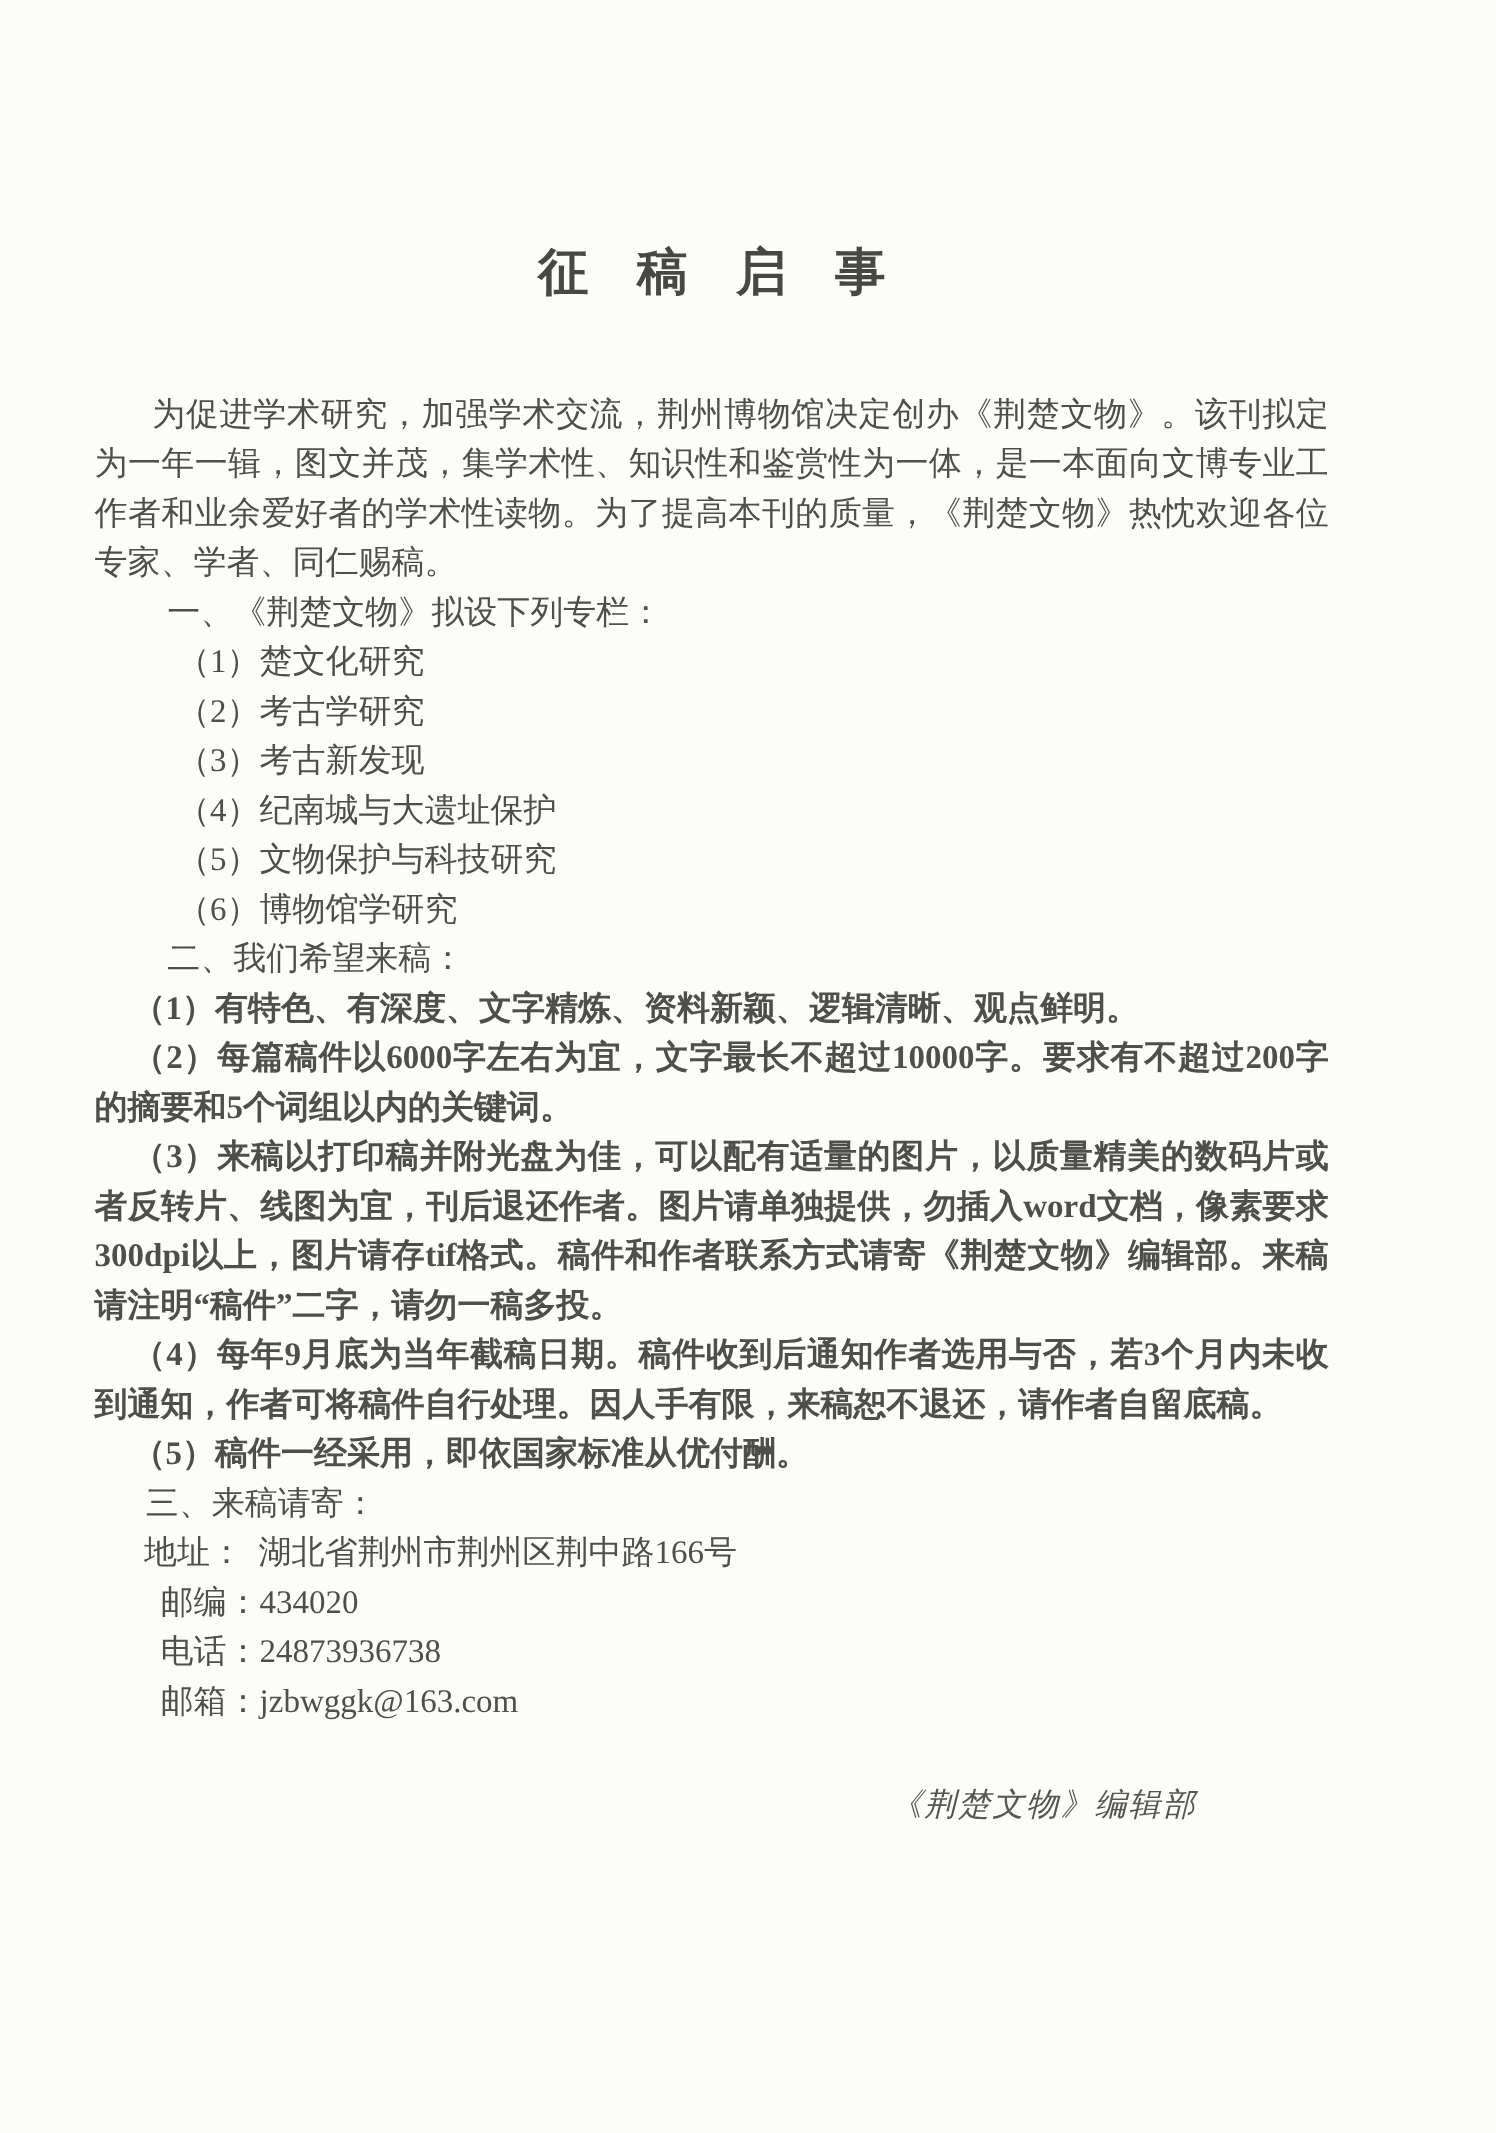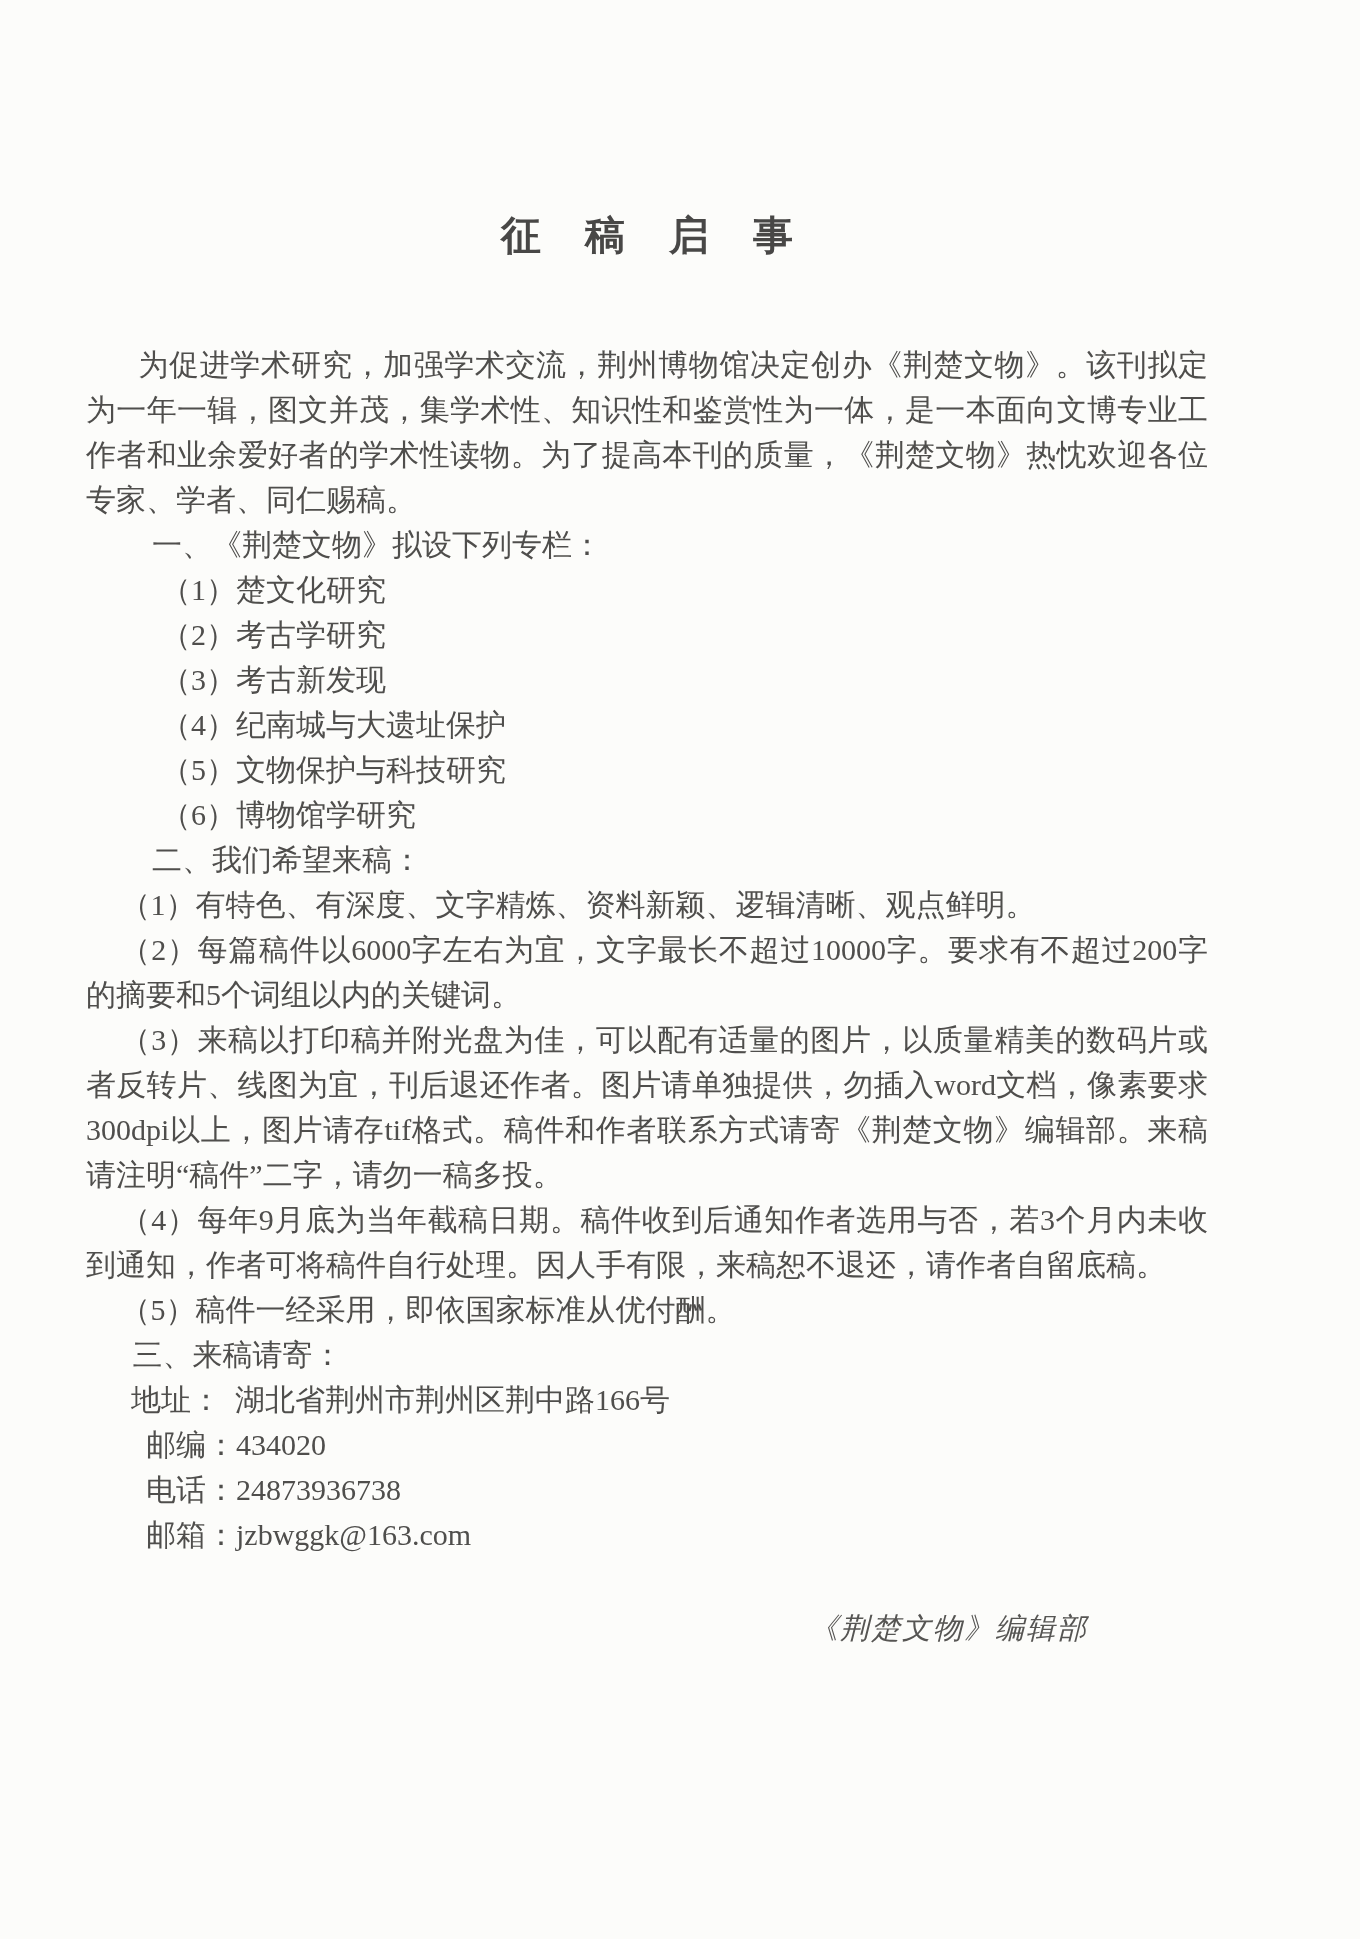--- a/index.html
+++ b/index.html
@@ -17,41 +17,41 @@
     font-family: "Liberation Serif", "DejaVu Serif", serif;
     color: #4f4e4c;
   }
   .content {
     position: absolute;
     left: 86px;
     top: 0;
     width: 1122px;
   }
   .title {
-    margin: 4px;
+    margin: 16px;
     padding-top: 206px;
     padding-left: 44px; 
     text-align: center;
-    font-size: 40px;
+    font-size: 46px;
     font-weight: bold;
     letter-spacing: 44px;
     color: #484746;
     line-height: 52px;
   }
   .para {
     margin: 0;
     font-size: 30px;
     line-height: 45px;
     text-align: justify;
     text-justify: inter-ideograph;
   }
   .intro { margin-top: 80px; text-indent: 1.75em; }
   .sec-heading { text-indent: 2.2em; }
   .col-item { text-indent: 2.5em; }
-  .guide-item { text-indent: 1.15em; }
+  .guide-item { text-indent: 1.15em; font-weight: bold; }
   .sec3-heading { text-indent: 1.55em; }
   .contact-line { text-indent: 1.5em; }
   .contact-line2 { text-indent: 2em; }
   .cv-gap { margin-left: 14px; }
   .signature {
     margin: 16px;
     margin-top: 52px;
     padding-right: 104px;
     text-align: right;
     font-size: 29px;

